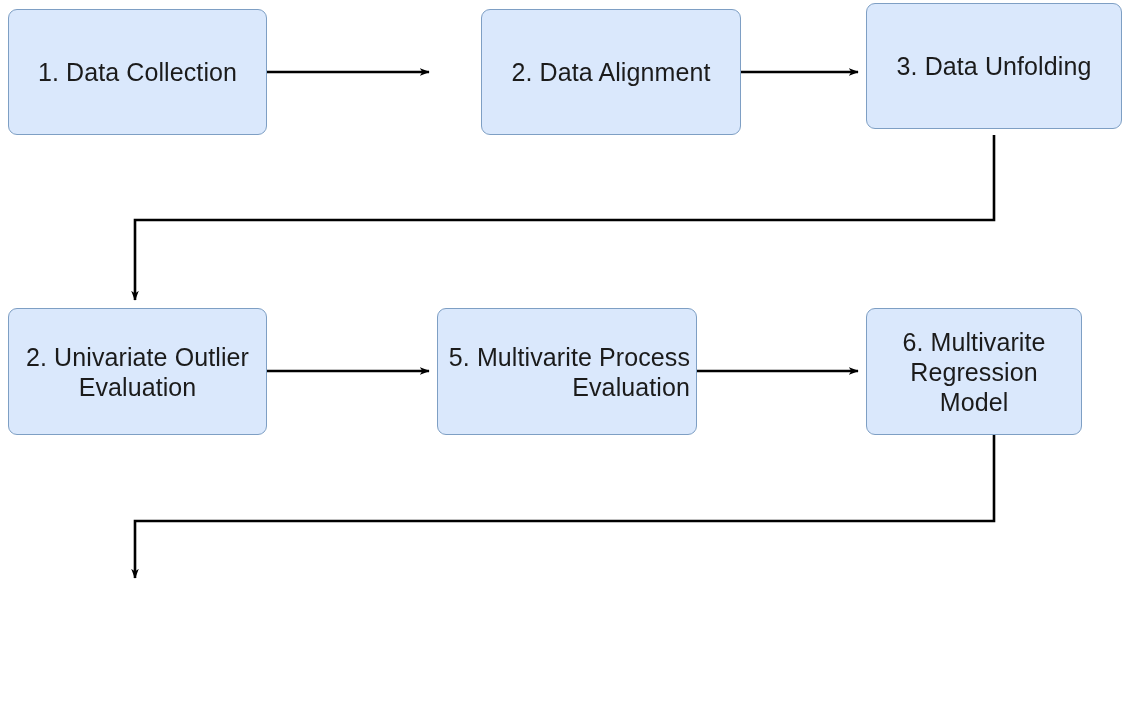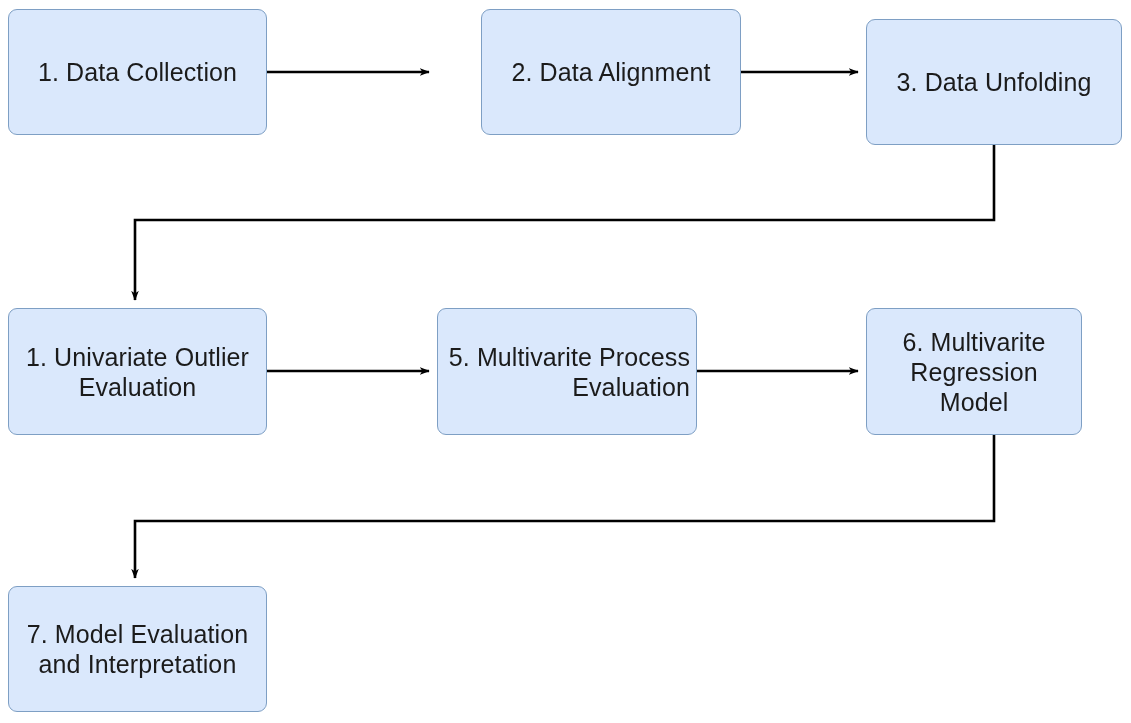--- a/index.html
+++ b/index.html
@@ -44,21 +44,21 @@
     padding: 0 6px;
   }
   .node .label {
     display: block;
     width: 100%;
     white-space: pre-line;
   }
   
   #node-1 { left: 8px;   top: 9px;   width: 259px; height: 126px; }
   #node-2 { left: 437px; top: 9px;   width: 260px; height: 126px; margin-left: 44px; }
-  #node-3 { left: 866px; top: 19px;   width: 256px; height: 126px; }
+  #node-3 { left: 866px; top: 3px;   width: 256px; height: 126px; }
   #node-4 { left: 8px;   top: 308px; width: 259px; height: 127px; }
   #node-5 { left: 437px; top: 308px; width: 260px; height: 127px; text-align: right; }
   #node-6 { left: 866px; top: 308px; width: 216px; height: 127px; }
   #node-7 { left: 8px;   top: 586px; width: 259px; height: 126px; }
 </style>
 </head>
 <body>
 
 <div id="canvas">
 
@@ -88,32 +88,28 @@
 
   <div class="node" id="node-2">
     <span class="label">2. Data Alignment</span>
   </div>
 
   <div class="node" id="node-3">
     <span class="label">3. Data Unfolding</span>
   </div>
 
   <div class="node" id="node-4">
-    <span class="label">1. Univariate Outlier
+    <span class="label">2. Univariate Outlier
 Evaluation</span>
   </div>
 
   <div class="node" id="node-5">
     <span class="label">5. Multivarite Process
 Evaluation</span>
   </div>
 
   <div class="node" id="node-6">
     <span class="label">6. Multivarite
 Regression Model</span>
   </div>
 
-  <div class="node" id="node-7">
-    <span class="label">7. Model Evaluation
-and Interpretation</span>
-  </div>
 
 </div>
 
 </body></html>

